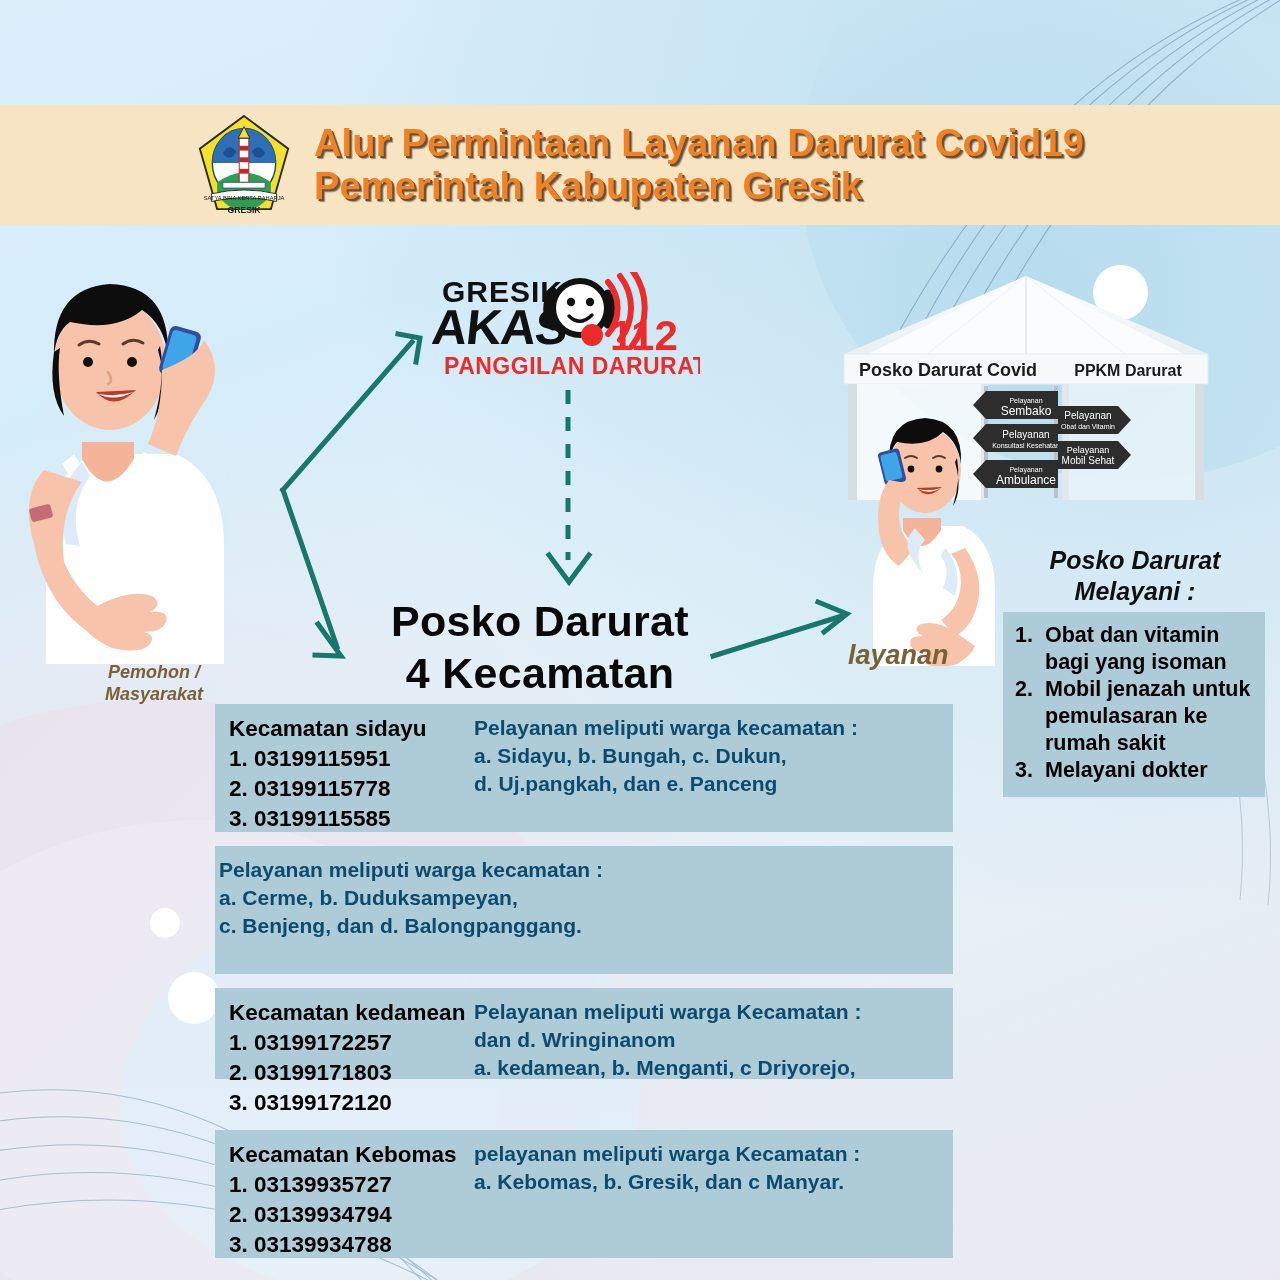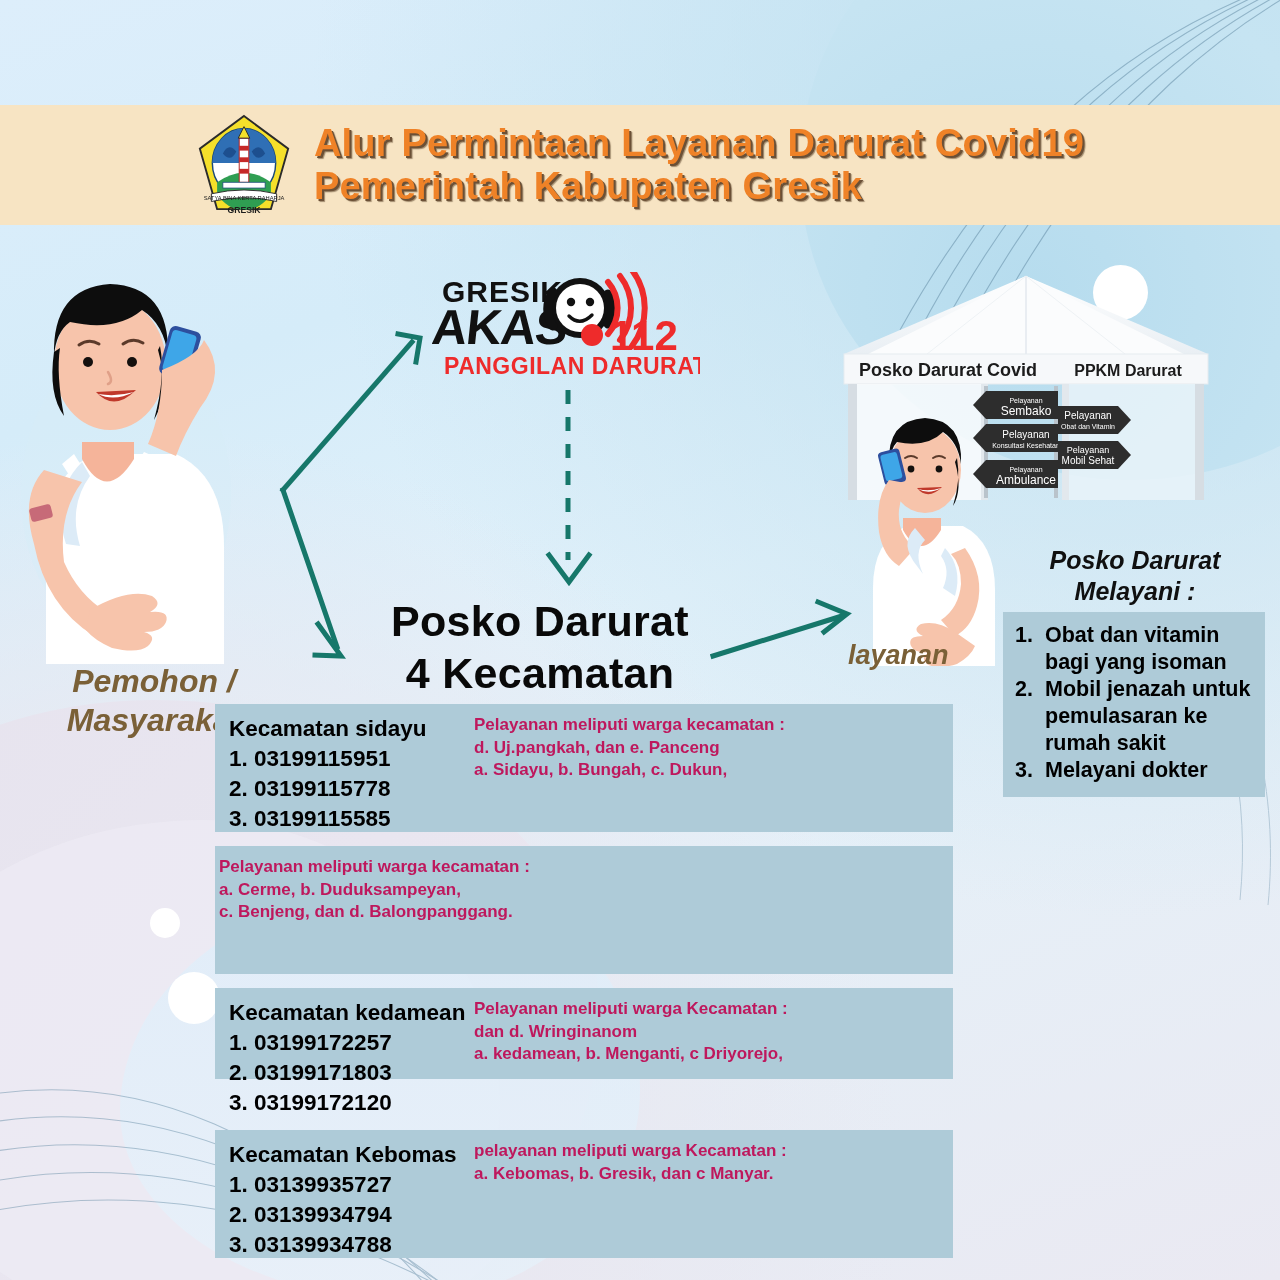--- a/index.html
+++ b/index.html
@@ -79,21 +79,21 @@
 
   
   .tent { position:absolute; left:826px; top:258px; width:400px; height:265px; }
 
   
   .arrows { position:absolute; left:0; top:0; width:1280px; height:1280px; pointer-events:none; }
 
   
   .lbl-pemohon {
     position:absolute; left:44px; top:662px; width:220px;
-    font-size:32px; font-weight:bold; font-style:italic; color:#7a6037;
+    font-size:18px; font-weight:bold; font-style:italic; color:#7a6037;
     line-height:1.22; text-align:center;
   }
   .lbl-layanan {
     position:absolute; left:848px; top:640px; width:160px;
     font-size:27px; font-weight:bold; font-style:italic; color:#7a6037;
   }
   .posko-center {
     position:absolute; left:330px; top:595px; width:420px;
     text-align:center; font-size:43px; font-weight:bold; color:#090909;
     line-height:1.22; letter-spacing:.3px;
@@ -122,21 +122,21 @@
     position:absolute; left:215px; width:738px;
     background:#aecbd8; display:flex; padding:10px 0 12px 0;
   }
   .kec-left { width:255px; padding-left:14px; }
   .kec-right { flex:1; padding-left:4px; padding-right:10px; }
   .kec-line {
     font-size:22.5px; font-weight:bold; color:#000; line-height:1.33;
     white-space:nowrap;
   }
   .kec-desc {
-    font-size:17px; font-weight:bold; color:#be185d; line-height:1.33;
+    font-size:21px; font-weight:bold; color:#0c4a6e; line-height:1.33;
   }
   .r0 { top:704px; height:128px; }
   .r1 { top:846px; height:128px; }
   .r2 { top:988px; height:91px; }
   .r3 { top:1130px; height:128px; }
 </style>
 </head>
 <body>
 
 <div id="stage">
@@ -365,22 +365,22 @@
 
   <div class="kec-row r0">
     <div class="kec-left">
       <div class="kec-line">Kecamatan sidayu</div>
       <div class="kec-line">1. 03199115951</div>
       <div class="kec-line">2. 03199115778</div>
       <div class="kec-line">3. 03199115585</div>
     </div>
     <div class="kec-right">
       <div class="kec-desc">Pelayanan meliputi warga kecamatan :</div>
+      <div class="kec-desc">a. Sidayu, b. Bungah, c. Dukun,</div>
       <div class="kec-desc">d. Uj.pangkah, dan e. Panceng</div>
-      <div class="kec-desc">a. Sidayu, b. Bungah, c. Dukun,</div>
     </div>
   </div>
 
   <div class="kec-row r1">
     <div class="kec-right">
       <div class="kec-desc">Pelayanan meliputi warga kecamatan :</div>
       <div class="kec-desc">a. Cerme, b. Duduksampeyan,</div>
       <div class="kec-desc">c. Benjeng, dan d. Balongpanggang.</div>
     </div>
   </div>

